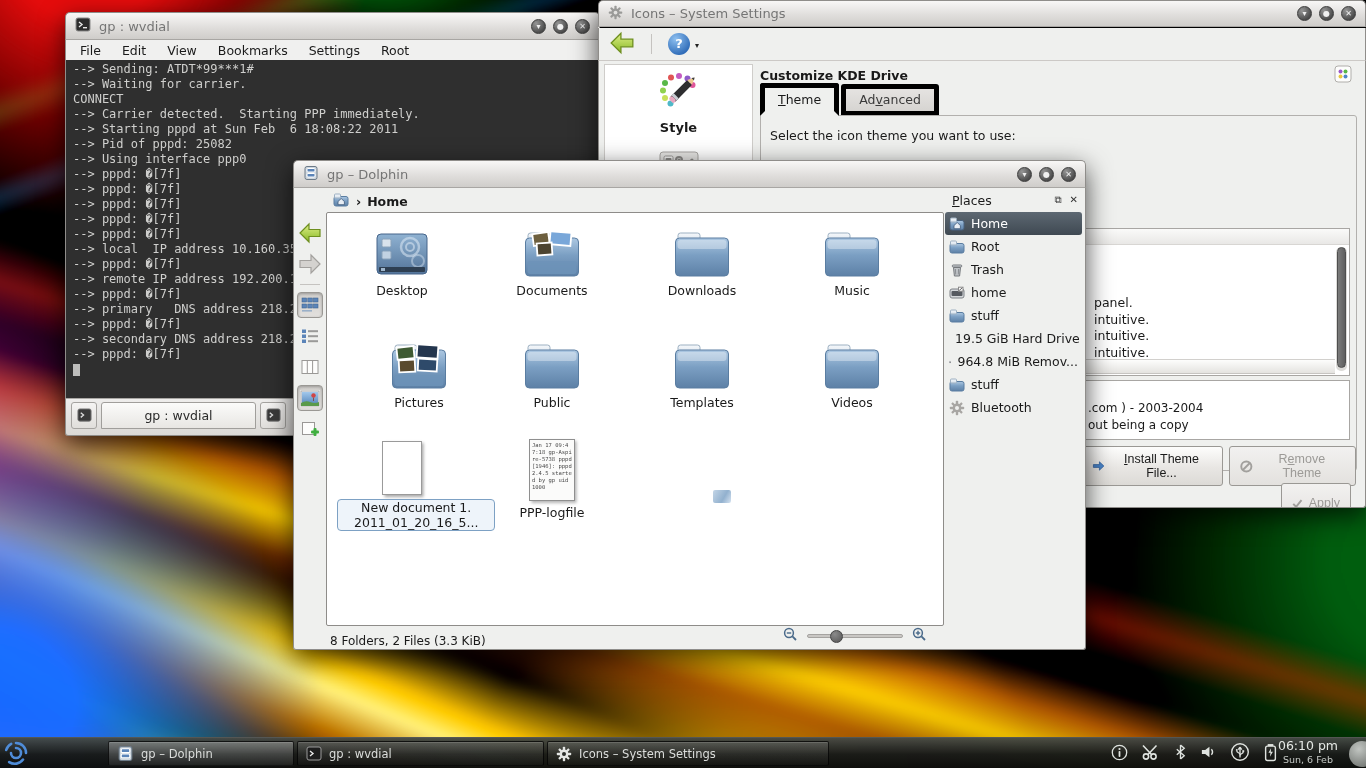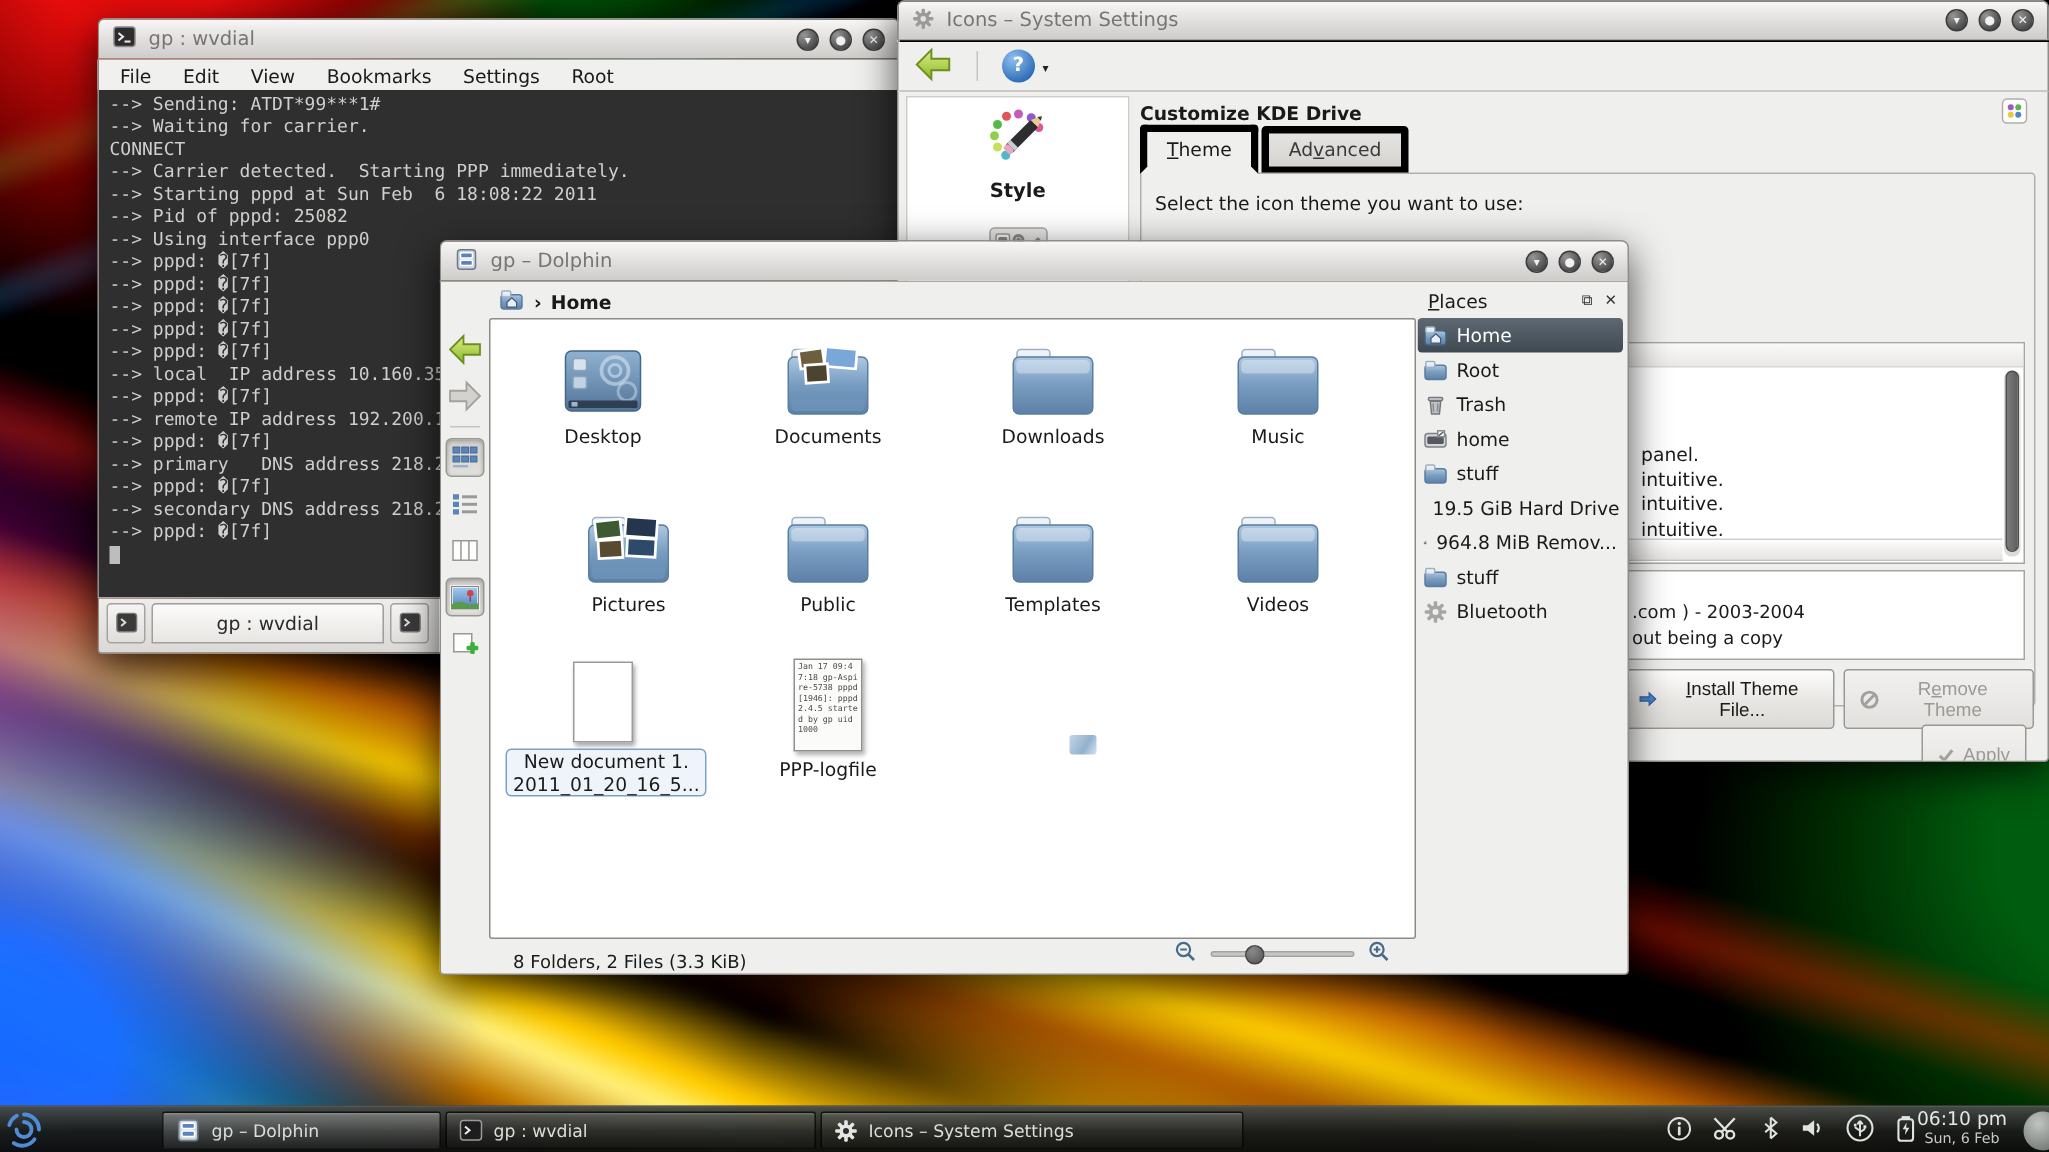--- a/index.html
+++ b/index.html
@@ -108,29 +108,29 @@
   .vbtn.pressed { background:linear-gradient(#d2d0cd,#e2e0dd); border-color:#9a9894; box-shadow:inset 0 1px 3px rgba(0,0,0,.28); }
   .vsep { width:20px; height:1px; background:#c5c3c0; margin:2px 0; }
   #d-view { position:absolute; left:32px; top:24px; width:618px; height:414px; background:#fff; border:1px solid #8e8c89; border-radius:2px; overflow:hidden; }
   .fcell { position:absolute; width:130px; text-align:center; }
   .ficon { height:56px; display:flex; align-items:flex-end; justify-content:center; }
   .flabel { margin-top:4px; font-size:12.5px; line-height:15px; }
   .page-icon { width:40px; height:54px; background:#fff; border:1px solid #9a9a9a; box-shadow:1.5px 2px 3px rgba(0,0,0,.35); margin:0 auto; }
   .preview-page { width:46px; height:62px; background:#fbfbfa; border:1px solid #8f8f8f; box-shadow:1.5px 2px 3px rgba(0,0,0,.3);
     margin:0 auto; padding:2px 2px; overflow:hidden; text-align:left;
     font-family:"DejaVu Sans Mono","Liberation Mono",monospace; font-size:5.5px; line-height:7px; color:#4a4a4a; word-break:break-all; }
-  .sel-label { display:inline-block; border:1px solid #7da1c4; background:#eef4fa; border-radius:4px; padding:0 4px; }
+  .sel-label { display:inline-block; border:1px solid #7da1c4; background:#eef4fa; border-radius:4px; padding:0 16px; }
   .artifact { position:absolute; left:386px; top:277px; width:18px; height:13px; border-radius:2px; opacity:.85;
     background:linear-gradient(120deg,#b9cee2,#7fa3c6 60%,#cfdeee); }
   #d-places { position:absolute; right:3px; top:0px; width:137px; bottom:24px; overflow:hidden; }
   #d-places .phead { height:24px; display:flex; align-items:center; padding:0 4px 0 7px; font-size:12.5px; }
   #d-places .phead .sp { margin-left:auto; display:flex; gap:8px; color:#333; font-size:10px; }
   .place-row { height:23px; display:flex; align-items:center; gap:6px; padding:0 4px; font-size:12.5px; border-radius:3px; }
   .place-row.selected { background:linear-gradient(#5d6872,#3f4952); color:#fff; }
-  #d-status { position:absolute; left:0; right:0; bottom:0; height:16px; display:flex; align-items:center; padding:0 12px 0 48px; font-size:12px; }
+  #d-status { position:absolute; left:0; right:0; bottom:0; height:16px; display:flex; align-items:center; padding:0 12px 0 36px; font-size:12px; }
   #zoomctl { position:absolute; right:158px; bottom:4px; display:flex; align-items:center; gap:9px; }
   .ztrack { position:relative; width:96px; height:4px; background:#c9c7c4; border:1px solid #a5a3a0; border-radius:2px; }
   .zthumb { position:absolute; left:22px; top:-5px; width:13px; height:13px; border-radius:50%;
     background:radial-gradient(circle at 35% 30%, #8a8a8a,#555); border:1px solid #444; }
 
   
   #panel { position:absolute; left:0; right:0; bottom:0; height:31px; z-index:6;
     background:linear-gradient(rgba(70,74,70,.96), rgba(24,26,24,.98) 55%, rgba(12,13,12,.98));
     border-top:1px solid rgba(170,175,170,.45); }
   .task { position:absolute; top:3px; height:25px; display:flex; align-items:center; gap:7px; padding:0 8px;

